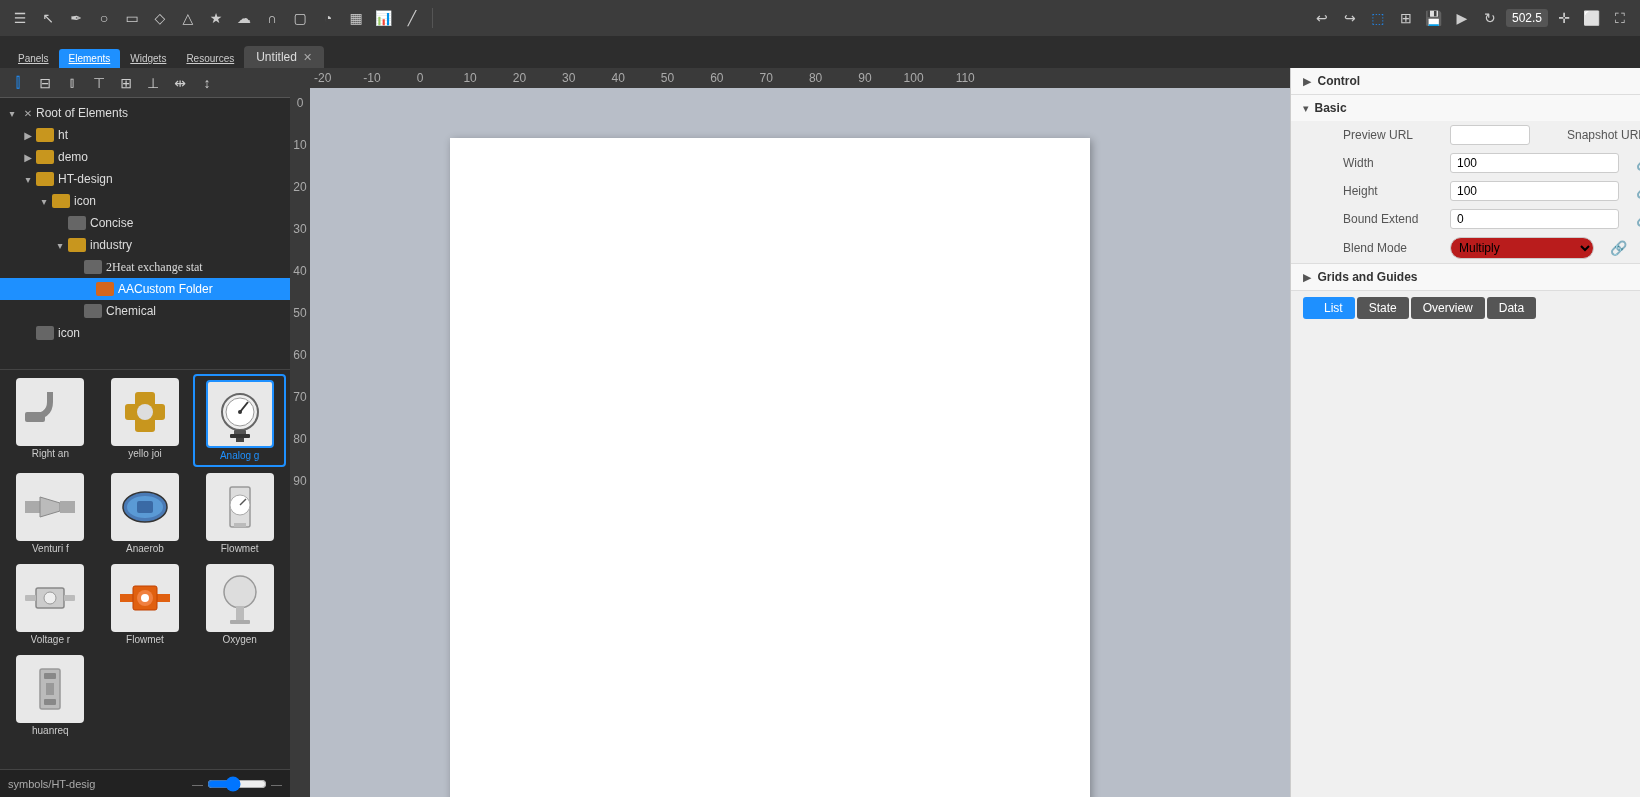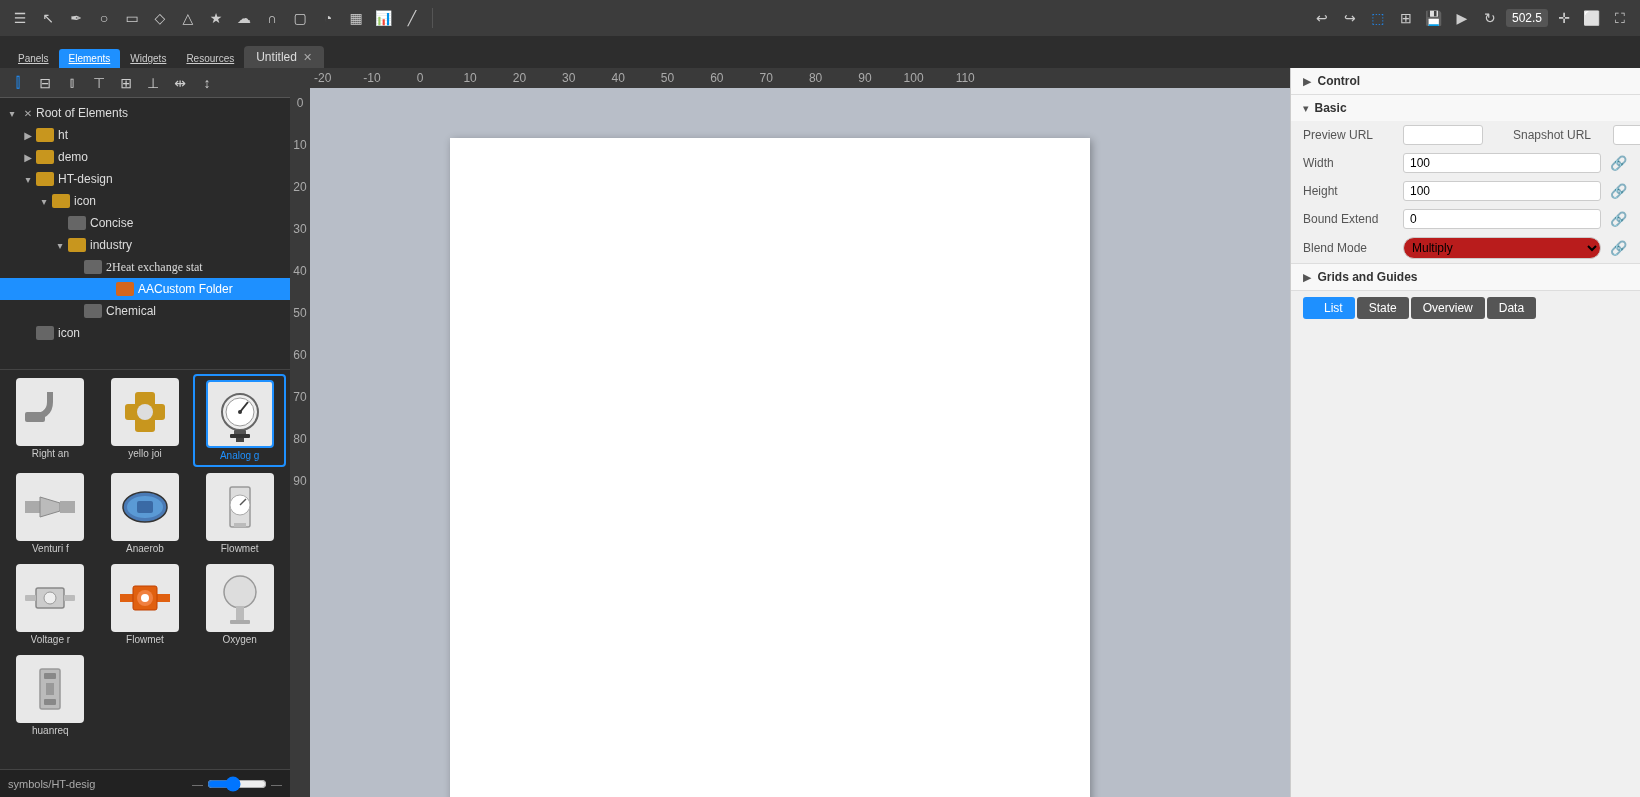--- a/index.html
+++ b/index.html
@@ -178,21 +178,21 @@
     }
     .panel-section {
       border-bottom: 1px solid #ddd;
     }
     .panel-section-header {
       display: flex; align-items: center; padding: 6px 12px; cursor: pointer; background: #f8f8f8;
     }
     .panel-section-header .toggle { color: #555; margin-right: 6px; font-size: 11px; }
     .panel-section-title { font-weight: bold; font-size: 12px; color: #333; }
     .panel-row {
-      display: flex; align-items: center; padding: 4px 12px; gap: 10px;
+      display: flex; align-items: center; padding: 4px 12px; gap: 17px; margin-left: 40px;
     }
     .panel-label { color: #555; font-size: 12px; min-width: 90px; }
     .panel-input {
       border: 1px solid #ccc; background: #fff; padding: 2px 6px; font-size: 12px; border-radius: 3px;
       width: 80px;
     }
     .panel-input-wide {
       border: 1px solid #ccc; background: #fff; padding: 2px 6px; font-size: 12px; border-radius: 3px;
       flex: 1;
     }
@@ -320,21 +320,21 @@
         <span class="tree-icon folder-yellow"></span>
         <span class="tree-label">industry</span>
       </div>
 
       <div class="tree-item" style="padding-left: 68px; font-family: Liberation Serif, serif;">
         <span class="tree-toggle" style="color:transparent;">▶</span>
         <span class="tree-icon folder-gray"></span>
         <span class="tree-label">2Heat exchange stat</span>
       </div>
 
-      <div class="tree-item selected" style="padding-left: 100px;">
+      <div class="tree-item selected" style="padding-left: 80px;">
         <span class="tree-toggle" style="color:transparent;">▶</span>
         <span class="tree-icon folder-orange"></span>
         <span class="tree-label">AACustom Folder</span>
       </div>
 
       <div class="tree-item" style="padding-left: 68px;">
         <span class="tree-toggle" style="color:transparent;">▶</span>
         <span class="tree-icon folder-gray"></span>
         <span class="tree-label">Chemical</span>
       </div>

